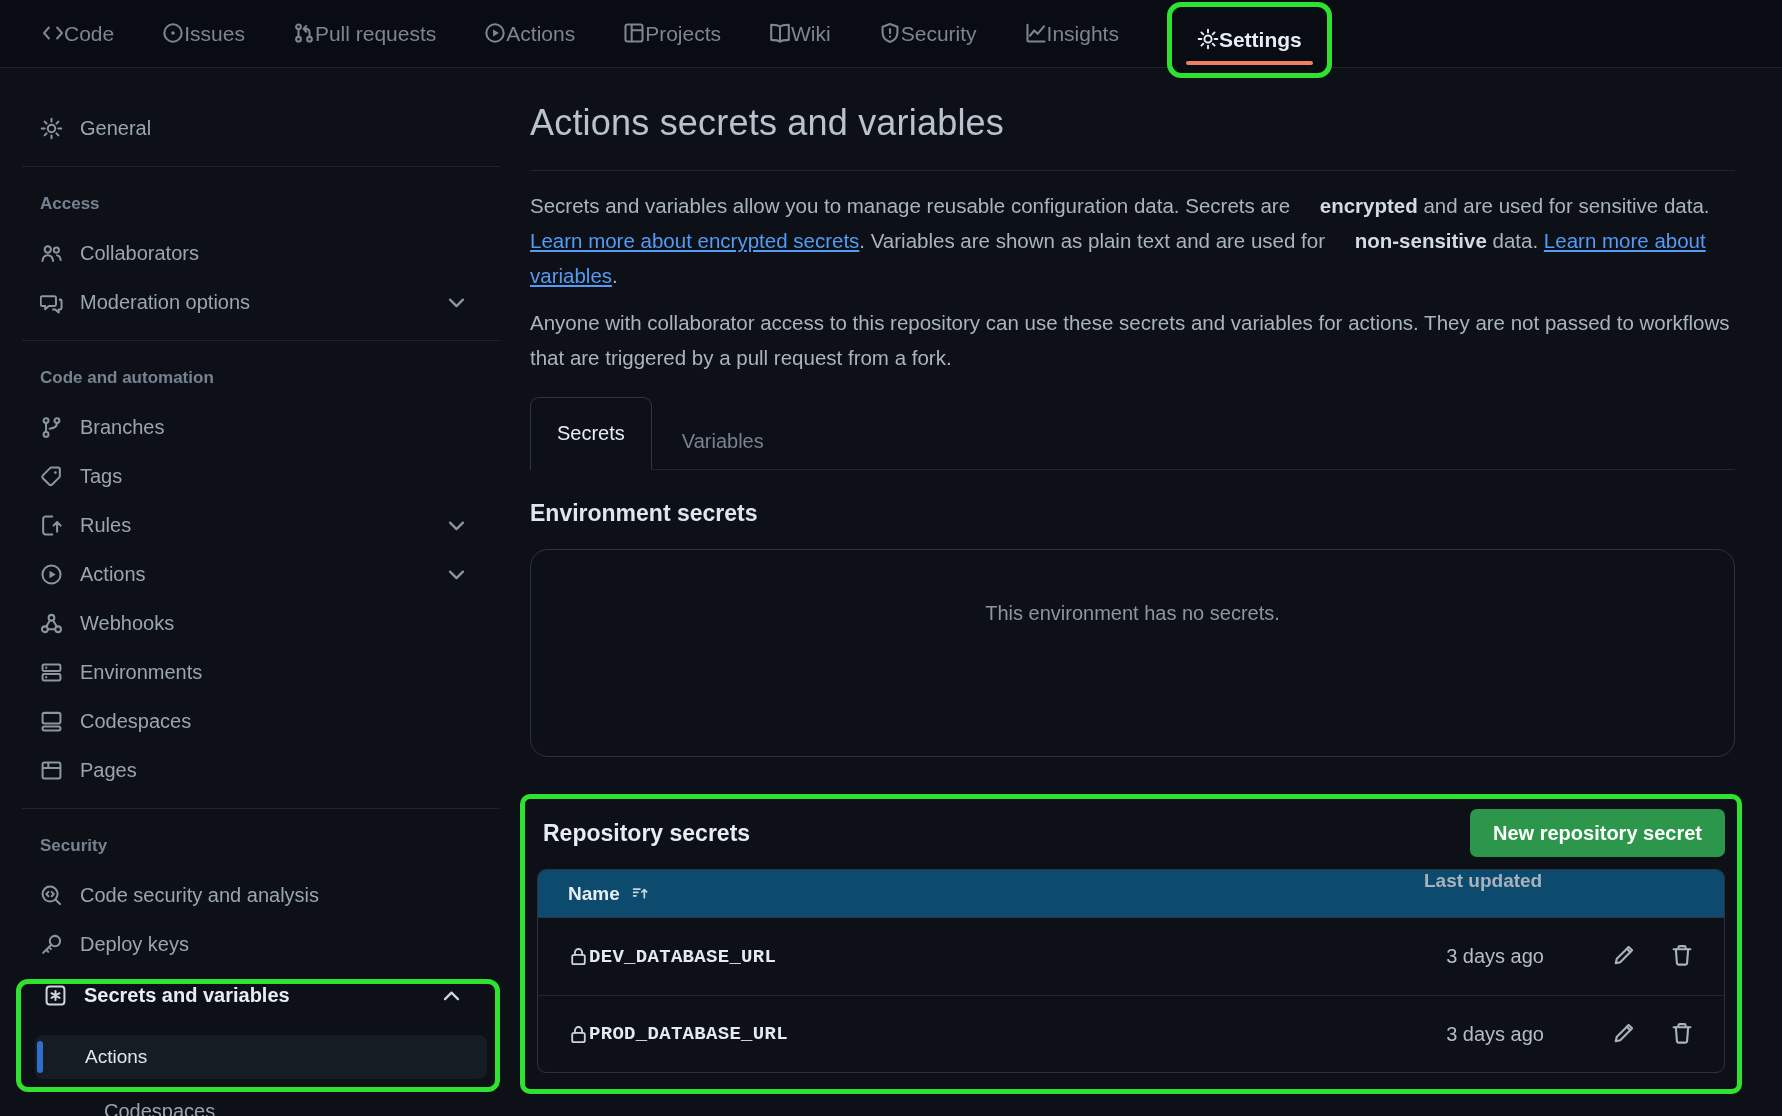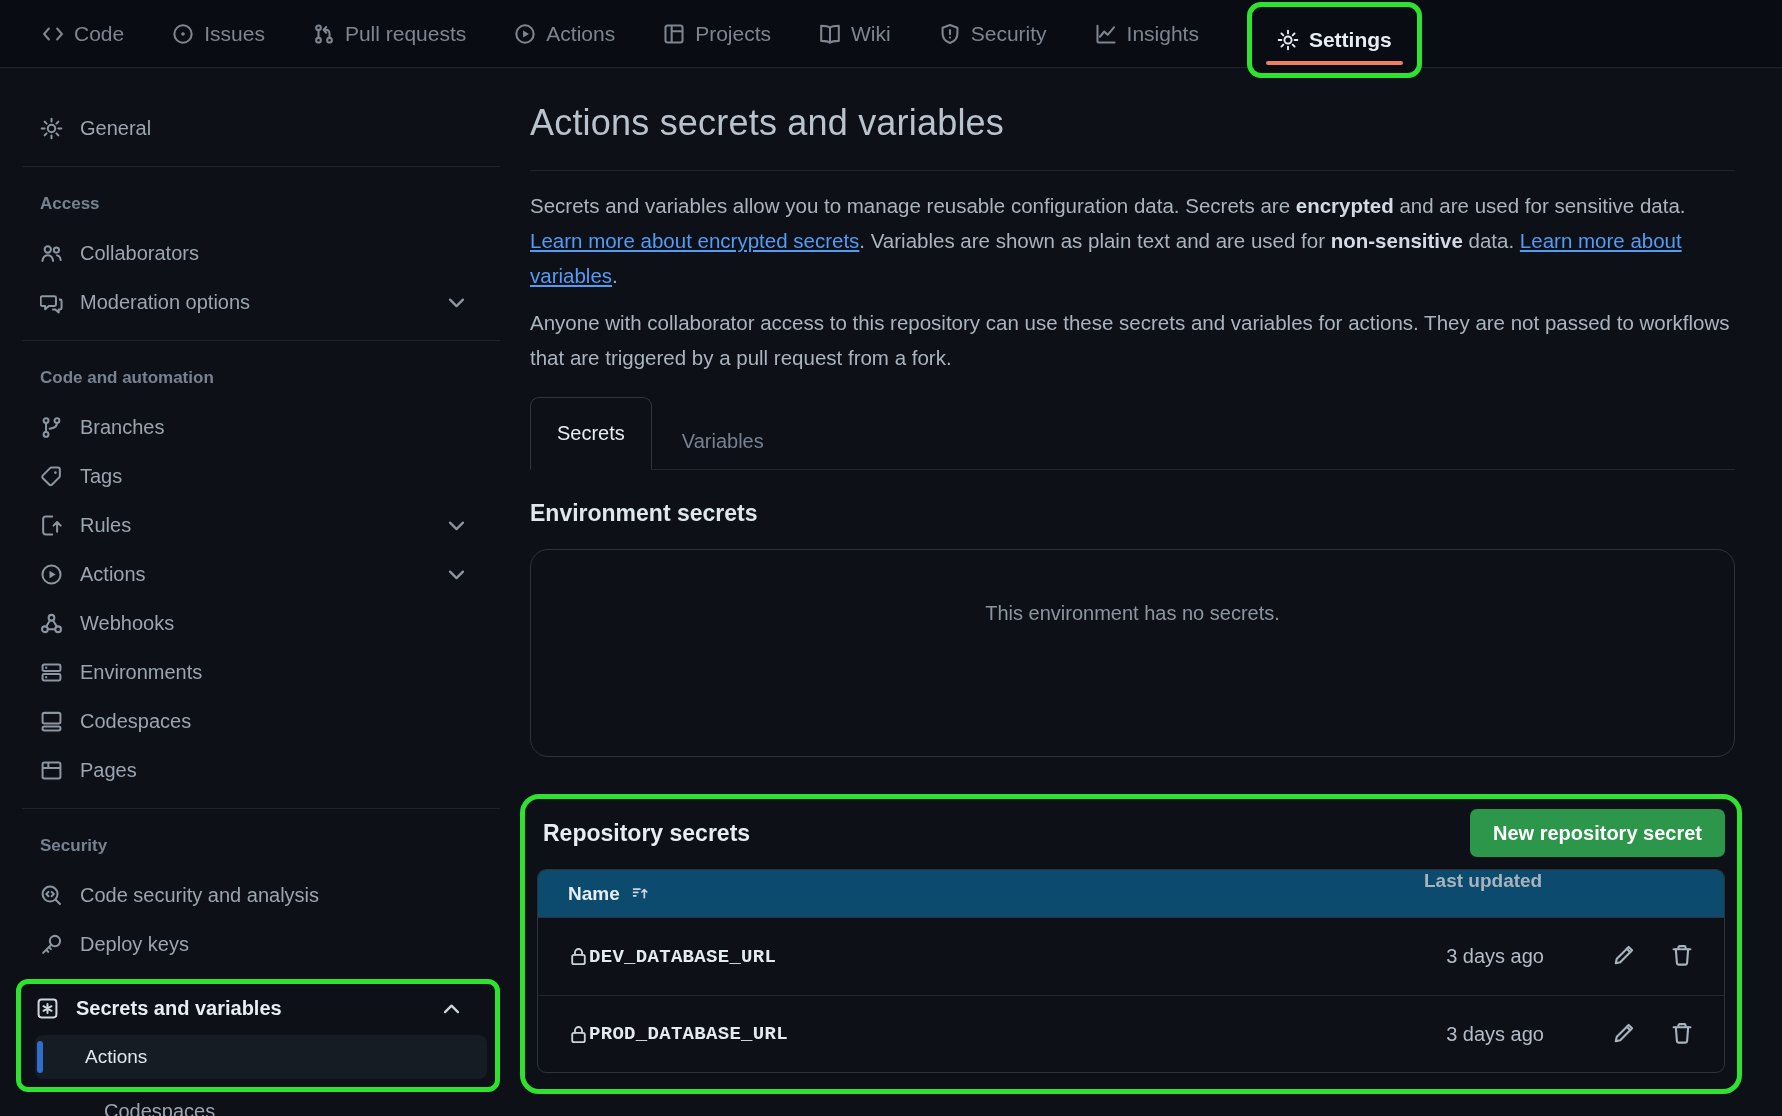--- a/index.html
+++ b/index.html
@@ -14,21 +14,21 @@
   .icon svg { width:100%; height:100%; display:block; }
 
   
   .topnav {
     height:68px; background:#090d13;
     border-bottom:1px solid #1f242c;
     display:flex; align-items:center; gap:48px;
     padding-left:42px;
   }
   .nav-item {
-    display:flex; align-items:center; gap:10px;
+    display:flex; 
     color:#7d8590; font-size:21px; cursor:pointer; white-space:nowrap;
   }
   .nav-item .icon { width:22px; height:22px; color:#7d8590; }
   .nav-active-wrap {
     position:relative; z-index:3;
     border:5px solid #2fe22f; border-radius:14px;
     height:76px; margin-top:12px;
     display:flex; align-items:center; padding:0 25px;
     background:#090d13;
   }
@@ -55,22 +55,22 @@
   }
   .side-div { height:26px; display:flex; align-items:center; margin-left:-18px; }
   .side-div i { display:block; width:100%; border-top:1px solid #1f242c; }
   .chev { margin-left:auto; margin-right:32px; width:17px; height:17px; color:#768290; }
   .green-box-side {
     border:5px solid #2fe22f; border-radius:12px;
     margin:10px 0 0 -24px; padding:0 0 8px 0;
     position:relative;
   }
   .green-box-side .row-secrets {
-    height:49px; display:flex; align-items:center; gap:17px;
-    padding-left:15px; font-size:20px; font-weight:700; color:#e6edf3; cursor:pointer;
+    height:49px; display:flex; gap:17px;
+    padding-left:23px; font-size:20px; font-weight:700; color:#e6edf3; cursor:pointer;
   }
   .green-box-side .row-secrets .icon { width:23px; height:23px; color:#cdd6df; }
   .sub-item {
     position:relative; margin:2px 8px 0 14px; height:44px;
     background:#161c23; border-radius:8px;
     display:flex; align-items:center; padding-left:50px;
     font-size:19px; color:#dfe6ed; cursor:pointer;
   }
   .active-bar {
     position:absolute; left:2px; top:6px; bottom:6px; width:6px;
@@ -80,21 +80,21 @@
     margin:8px 8px 0 14px; height:30px; overflow:hidden;
     display:flex; align-items:flex-start; padding-left:50px;
     font-size:20px; color:#9aa5b0; cursor:pointer;
   }
 
   
   .content { width:1205px; margin-left:30px; padding-top:34px; }
   h1.page-title { font-size:36px; font-weight:400; color:#b9c3ce; letter-spacing:.2px; }
   .title-div { border-top:1px solid #1f242c; margin-top:26px; }
   .para { font-size:20.5px; line-height:35px; color:#a9b4bf; margin-top:17px; }
-  .para b { color:#d2dbe5; font-weight:700; }
+  .para b { color:#d2dbe5; font-weight:700;margin-left:24px; }
   .para a { color:#539bf5; text-decoration:underline; cursor:pointer; }
   .para + .para { margin-top:12px; }
 
   .tabs { margin-top:35px; display:flex; align-items:flex-end; border-bottom:1px solid #21262d; height:60px; }
   .tab-active {
     border:1px solid #30363d; border-bottom:1px solid #0d1117;
     border-radius:9px 9px 0 0; background:#0d1117;
     padding:24px 26px; font-size:20px; color:#e6edf3;
     margin-bottom:-1px; cursor:pointer;
   }
@@ -112,21 +112,21 @@
   .btn-default {
     margin-top:22px; height:49px; padding:0 24px;
     background:#20262e; border:1px solid #2e353d; border-radius:8px;
     font-size:20px; font-weight:600; color:#b9c3cd;
     display:flex; align-items:center; cursor:pointer;
     font-family:"Liberation Sans", sans-serif;
   }
 
   .green-box-repo {
     margin:37px 0 0 -10px; width:1222px;
-    border:5px solid #2fe22f; border-radius:19px;
+    border:5px solid #2fe22f; border-radius:10px;
     padding:8px 12px 16px 12px;
   }
   .repo-head { display:flex; align-items:center; justify-content:space-between; height:52px; padding-left:6px; }
   .repo-head h3 { font-size:23px; font-weight:700; color:#e6edf3; }
   .btn-green {
     height:48px; padding:0 23px;
     background:#2c974b; border:none; border-radius:7px;
     font-size:20px; font-weight:700; color:#ffffff;
     display:flex; align-items:center; cursor:pointer;
     font-family:"Liberation Sans", sans-serif;

